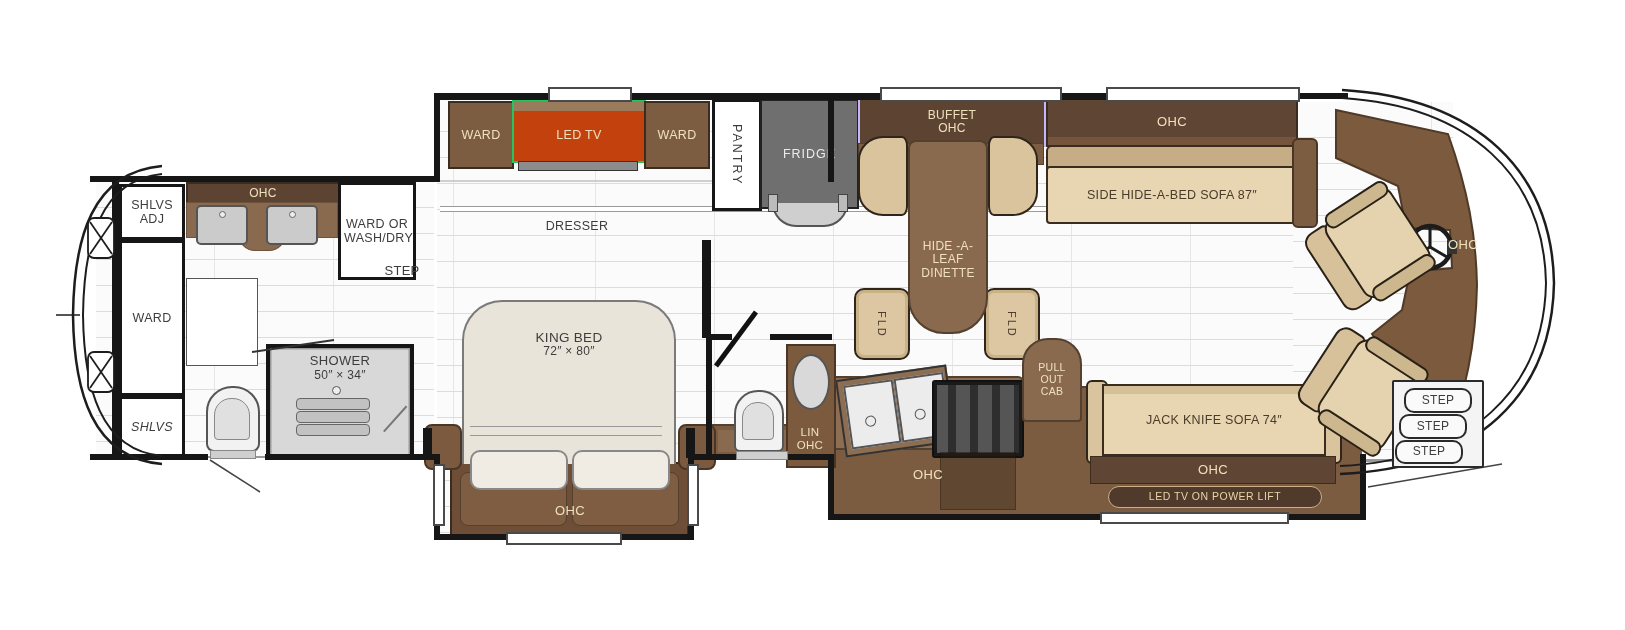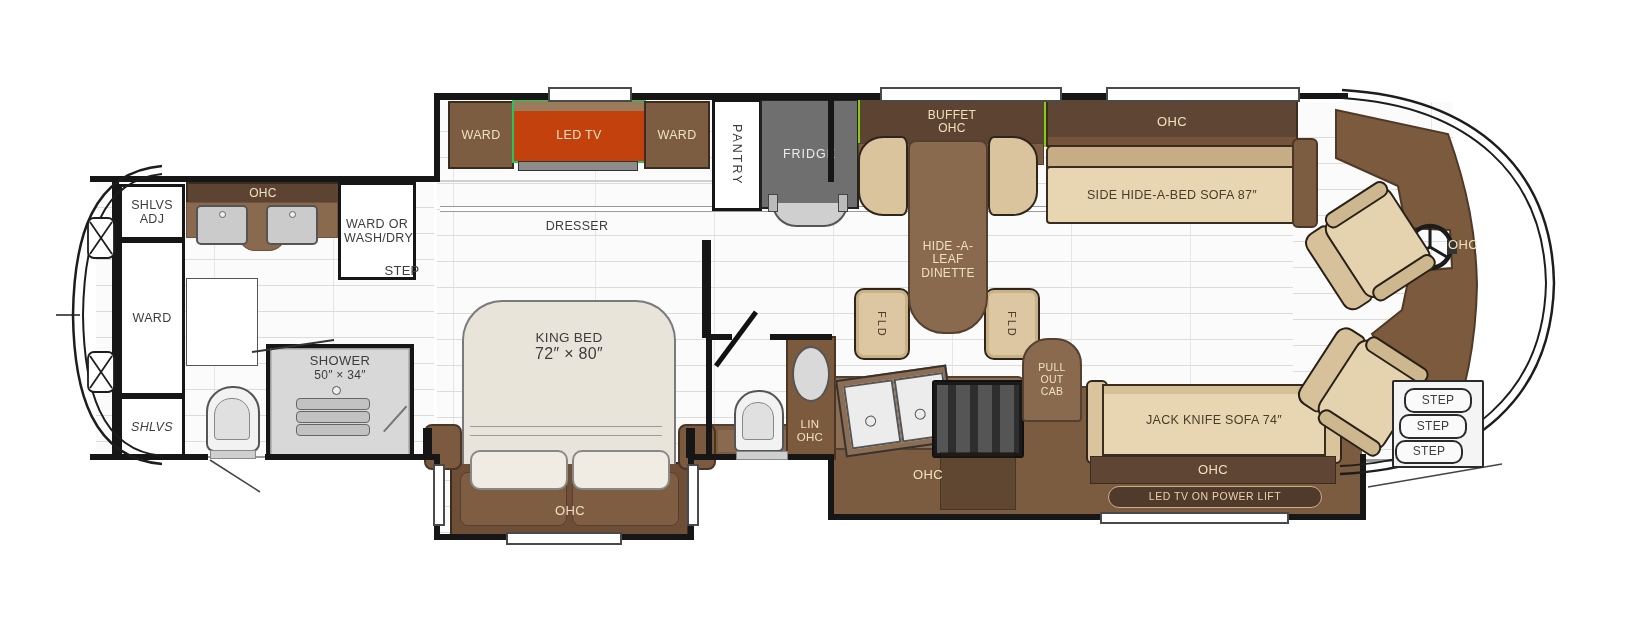--- a/index.html
+++ b/index.html
@@ -110,37 +110,37 @@
   <div class="abs" style="left:450px;top:462px;width:235px;height:70px;background:#6e4e36;border:2px solid #3a2c1f;z-index:3;">
     <div class="abs" style="left:8px;top:8px;width:105px;height:52px;background:#7f5d42;border:1.5px solid #55402e;border-radius:8px;"></div>
     <div class="abs" style="left:120px;top:8px;width:105px;height:52px;background:#7f5d42;border:1.5px solid #55402e;border-radius:8px;"></div>
     <div class="abs label tan" style="left:88px;top:40px;width:60px;font-size:13px;">OHC</div>
   </div>
   <div class="abs" style="left:424px;top:424px;width:34px;height:42px;background:#7c5a3f;border:2px solid #4a3626;border-radius:8px;z-index:3;"></div>
   <div class="abs" style="left:678px;top:424px;width:34px;height:42px;background:#7c5a3f;border:2px solid #4a3626;border-radius:8px;z-index:3;"></div>
   <div class="abs" style="left:462px;top:300px;width:210px;height:162px;background:#e9e4da;border:2.5px solid #7a7a7a;border-bottom:none;border-radius:40px 40px 0 0;z-index:3;">
     <div class="label" style="margin-top:28px;">
       <div style="font-size:13.5px;">KING BED</div>
-      <div style="font-size:16px;">72″ × 80″</div>
+      <div style="font-size:12px;">72″ × 80″</div>
     </div>
     <div class="abs" style="left:6px;top:124px;width:192px;height:8px;border-top:1.5px solid #999;border-bottom:1.5px solid #999;"></div>
   </div>
   <div class="abs" style="left:470px;top:450px;width:94px;height:36px;background:#f0ece3;border:2px solid #888;border-radius:10px;z-index:3;"></div>
   <div class="abs" style="left:572px;top:450px;width:94px;height:36px;background:#f0ece3;border:2px solid #888;border-radius:10px;z-index:3;"></div>
 
   <div class="abs" style="left:734px;top:390px;width:46px;height:58px;background:#f2f2f2;border:2.5px solid #555;border-radius:24px 24px 6px 6px;z-index:3;"></div>
   <div class="abs" style="left:742px;top:402px;width:30px;height:36px;background:#e0e0e0;border:1.5px solid #888;border-radius:15px 15px 4px 4px;z-index:3;"></div>
   <div class="abs" style="left:712px;top:424px;width:80px;height:30px;background:#8a6a4e;border:2px solid #53402f;z-index:2;box-shadow:inset 0 0 0 4px #7b5c41;"></div>
-  <div class="abs" style="left:786px;top:336px;width:46px;height:120px;background:#7b5a3e;border:2px solid #4a3626;z-index:3;">
+  <div class="abs" style="left:786px;top:344px;width:46px;height:120px;background:#7b5a3e;border:2px solid #4a3626;z-index:3;">
     <div class="abs" style="left:4px;top:8px;width:34px;height:52px;background:#d9d9d9;border:2px solid #555;border-radius:50%;"></div>
     <div class="abs label tan" style="left:3px;top:80px;width:38px;font-size:11.5px;">LIN OHC</div>
   </div>
   <div class="abs" style="left:736px;top:451px;width:50px;height:7px;background:#cfcfcf;border:1px solid #888;z-index:5;"></div>
 
-  <div class="abs" style="left:858px;top:97px;width:184px;height:46px;background:#5d4331;border:2px solid #84cc16;z-index:3;display:flex;align-items:center;justify-content:center;">
+  <div class="abs" style="left:858px;top:97px;width:184px;height:46px;background:#5d4331;border:2px solid #c4b5fd;z-index:3;display:flex;align-items:center;justify-content:center;">
     <span class="label tan" style="width:70px;font-size:12px;">BUFFET OHC</span>
   </div>
   <div class="abs" style="left:858px;top:143px;width:184px;height:20px;background:#7c5d42;border:1.5px solid #53402f;z-index:3;"></div>
   <div class="abs" style="left:858px;top:136px;width:46px;height:76px;background:#d9c49e;border:2px solid #2f251a;border-radius:50% 12% 12% 50%/30% 12% 12% 30%;z-index:3;"></div>
   <div class="abs" style="left:988px;top:136px;width:46px;height:76px;background:#d9c49e;border:2px solid #2f251a;border-radius:12% 50% 50% 12%/12% 30% 30% 12%;z-index:3;"></div>
   <div class="abs" style="left:908px;top:140px;width:76px;height:190px;background:#8a6a4e;border:2px solid #53402f;border-radius:8px 8px 36px 36px;z-index:4;display:flex;align-items:center;justify-content:center;">
     <span class="label tan" style="width:58px;font-size:12px;margin-top:46px;">HIDE -A- LEAF DINETTE</span>
   </div>
   <div class="abs" style="left:854px;top:288px;width:52px;height:68px;background:#dcc7a2;border:2.5px solid #2f251a;border-radius:10px;z-index:3;display:flex;align-items:center;justify-content:center;box-shadow:inset 0 0 0 3px #c9b288;">
     <span class="label vert" style="font-size:11px;color:#4a3b2a;">FLD</span>

